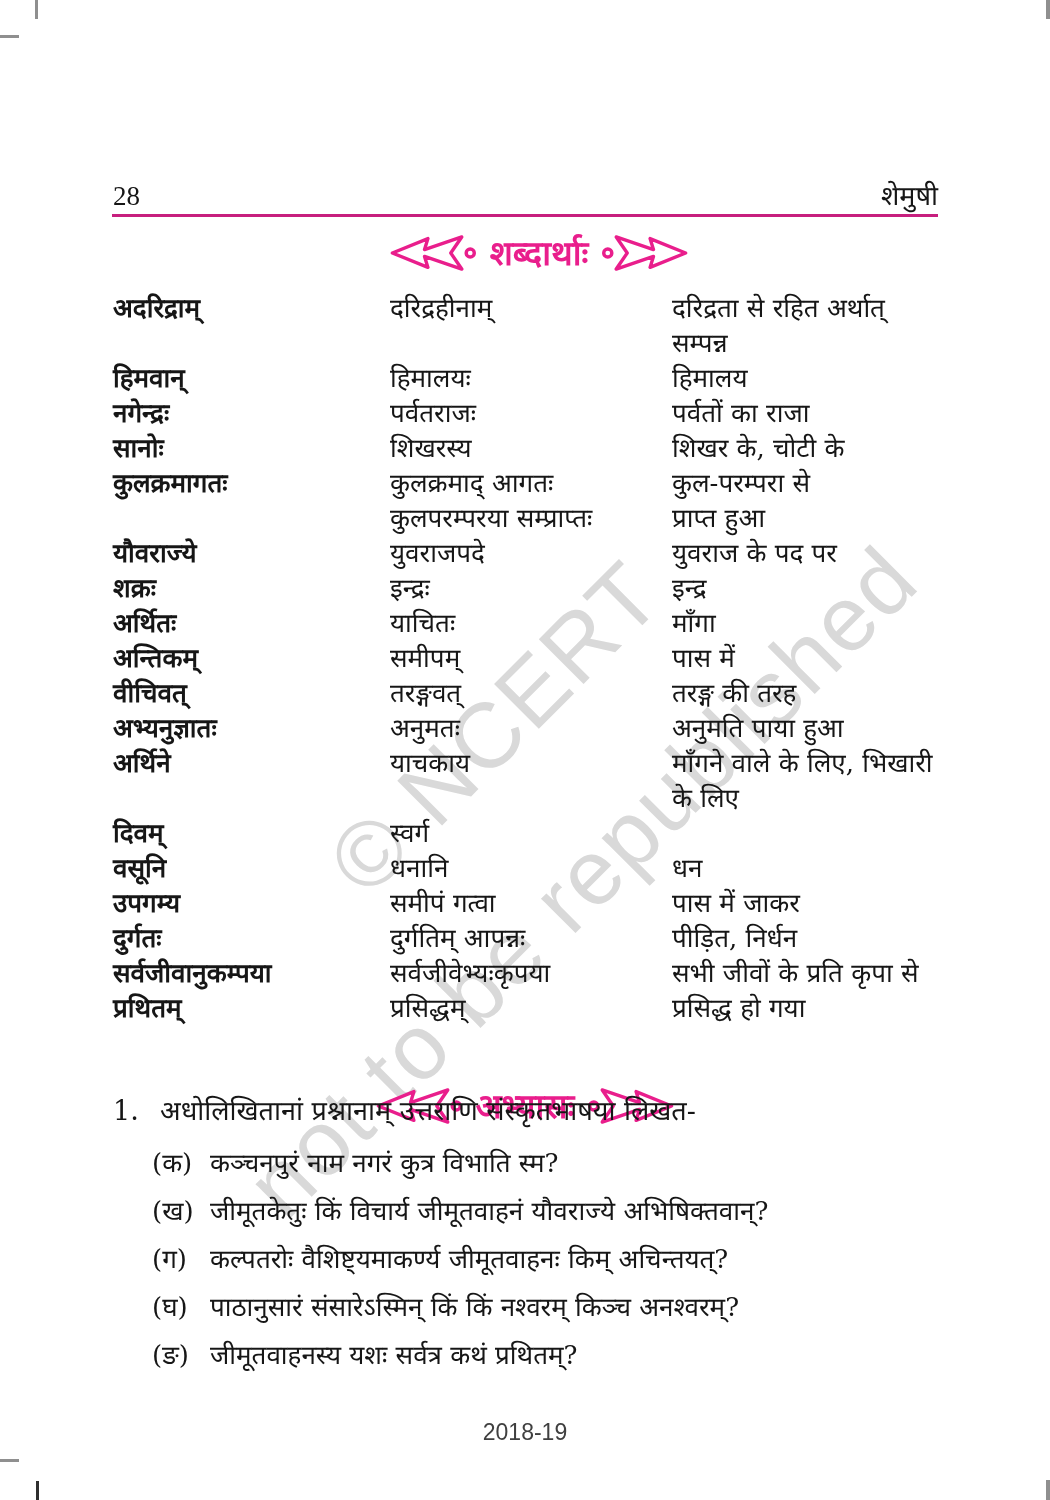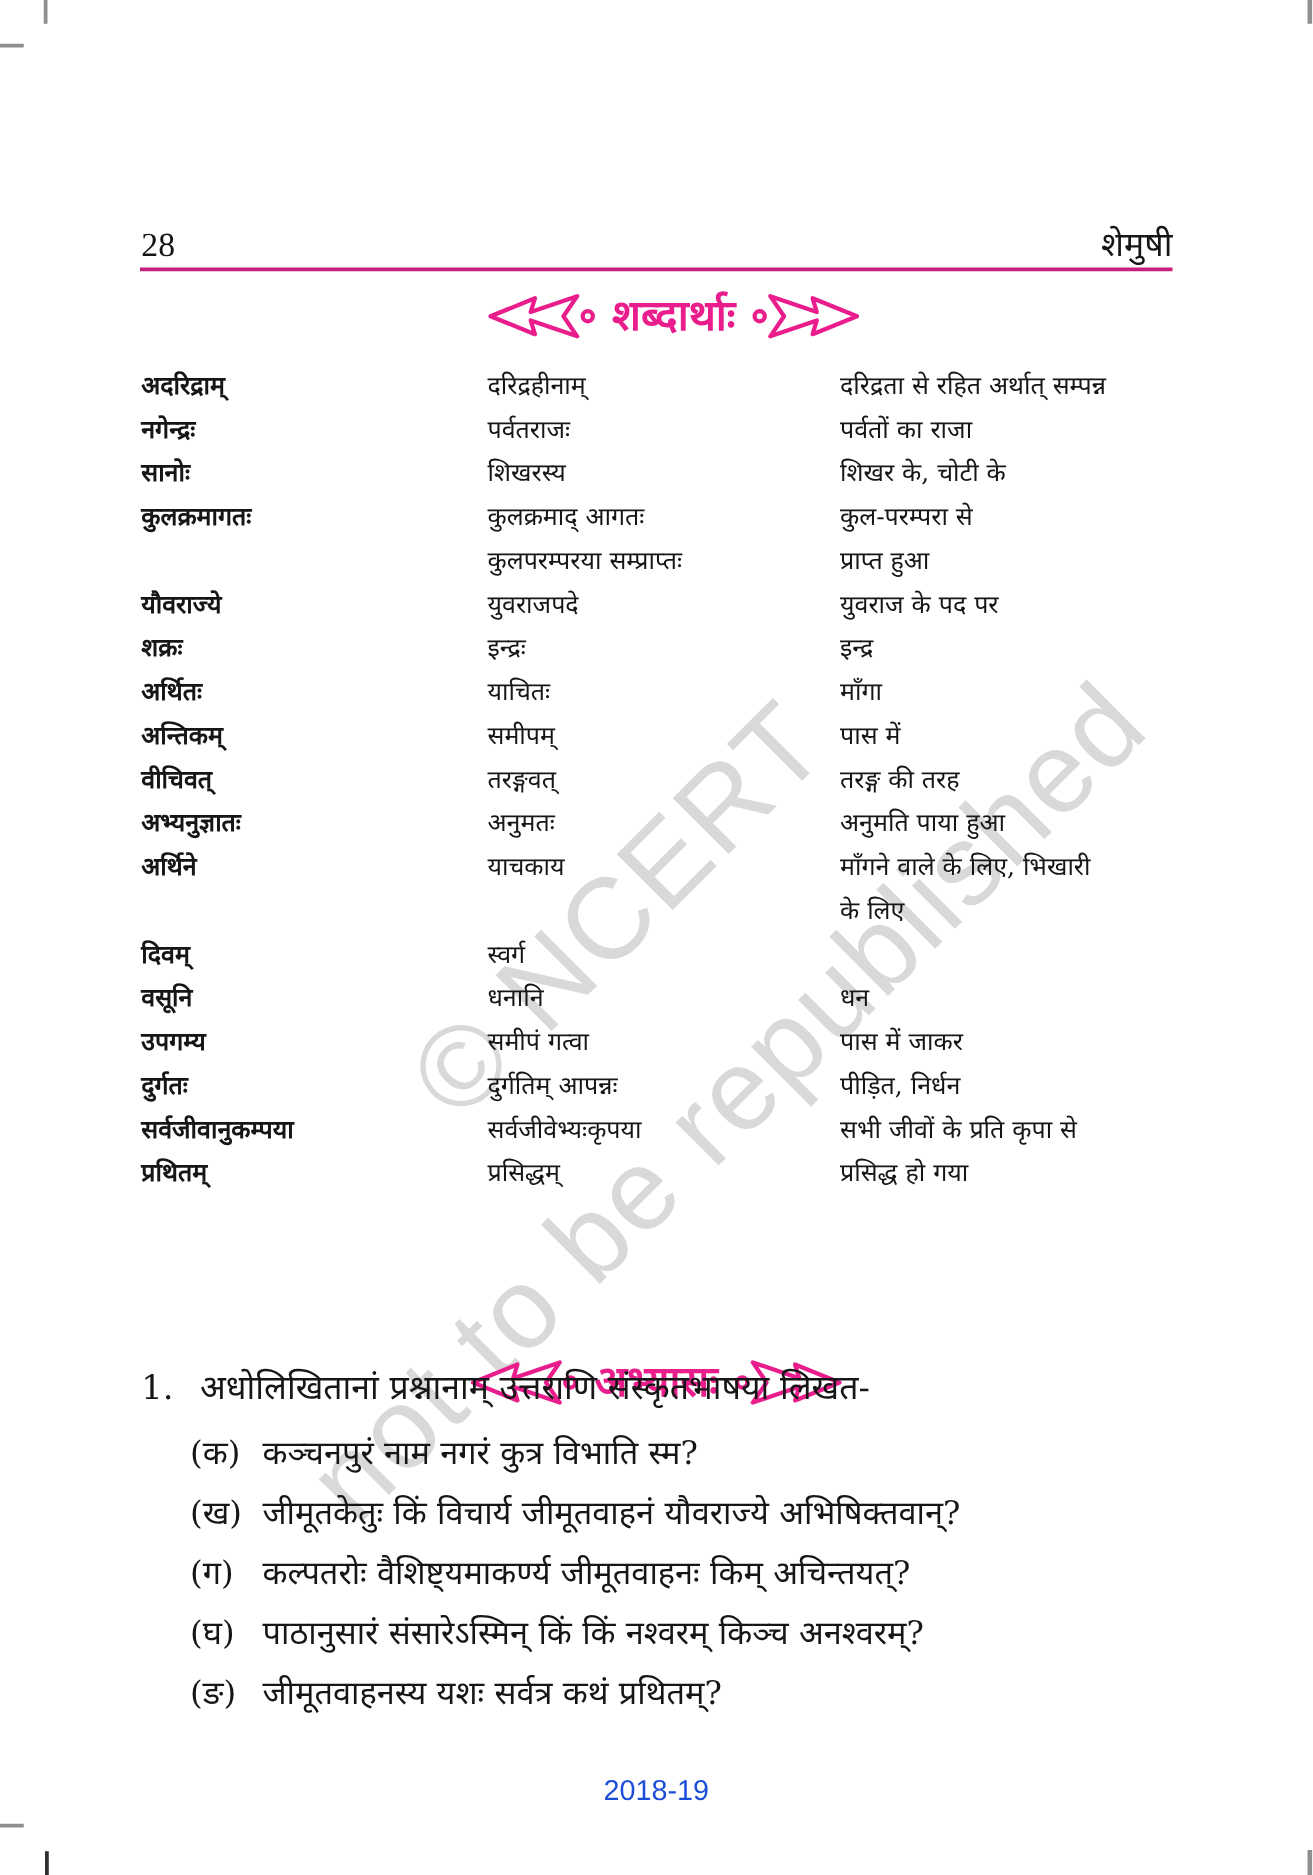--- a/index.html
+++ b/index.html
@@ -48,40 +48,40 @@
   }
   .orn-heading.shabdartha{top:229px;padding-left:28px;}
   .orn-heading.abhyasa{top:1082px;}
   .orn-title{color:var(--accent-heading);font-weight:bold;font-size:34px;line-height:48px;}
   .orn{width:88px;height:42px;display:block;}
   .orn path,.orn circle{stroke:var(--accent-heading);stroke-width:4;fill:#ffffff;stroke-linejoin:round;}
   .orn.flip{transform:scaleX(-1);}
   
   .vocab{
     position:absolute;z-index:1;left:113px;top:291px;width:827px;
-    font-size:20px;line-height:35px;display:flex;flex-direction:column;
+    font-size:26px;line-height:35px;display:flex;flex-direction:column;
   }
   .vrow{display:grid;grid-template-columns:277px 282px 1fr;}
   .vrow .c1{font-weight:bold;}
   .vrow .c3{white-space:pre-line;}
   
   .q1{
     position:absolute;z-index:1;left:113px;top:1093px;right:90px;
     display:grid;grid-template-columns:47px 1fr;font-size:27px;line-height:36px;
   }
   .q1-text{font-weight:normal;}
   .subqs{
     position:absolute;z-index:1;left:152px;top:1146px;right:60px;
     display:flex;flex-direction:column;gap:13px;font-size:26px;line-height:35px;
   }
   .subq{display:grid;grid-template-columns:58px 1fr;}
   
   .footer{
     position:absolute;z-index:1;left:0;right:0;top:1419px;text-align:center;
-    font-family:"Liberation Sans","DejaVu Sans",sans-serif;font-size:23px;color:#1d4ed8;
+    font-family:"Liberation Sans","DejaVu Sans",sans-serif;font-size:23px;color:#404040;
   }
 </style>
 </head>
 <body>
 
 <div class="page">
 
   <div class="wm wm1">© NCERT</div>
   <div class="wm wm2">not to be republished</div>
 
@@ -110,20 +110,25 @@
     </svg>
   </div>
 
   <div class="vocab" id="vocab-rows">
       <div class="vrow">
         <span class="c1">अदरिद्राम्</span>
         <span class="c2">दरिद्रहीनाम्</span>
         <span class="c3">दरिद्रता से रहित अर्थात् सम्पन्न</span>
       </div>
       <div class="vrow">
+        <span class="c1">हिमवान्</span>
+        <span class="c2">हिमालयः</span>
+        <span class="c3">हिमालय</span>
+      </div>
+      <div class="vrow">
         <span class="c1">नगेन्द्रः</span>
         <span class="c2">पर्वतराजः</span>
         <span class="c3">पर्वतों का राजा</span>
       </div>
       <div class="vrow">
         <span class="c1">सानोः</span>
         <span class="c2">शिखरस्य</span>
         <span class="c3">शिखर के, चोटी के</span>
       </div>
       <div class="vrow">

